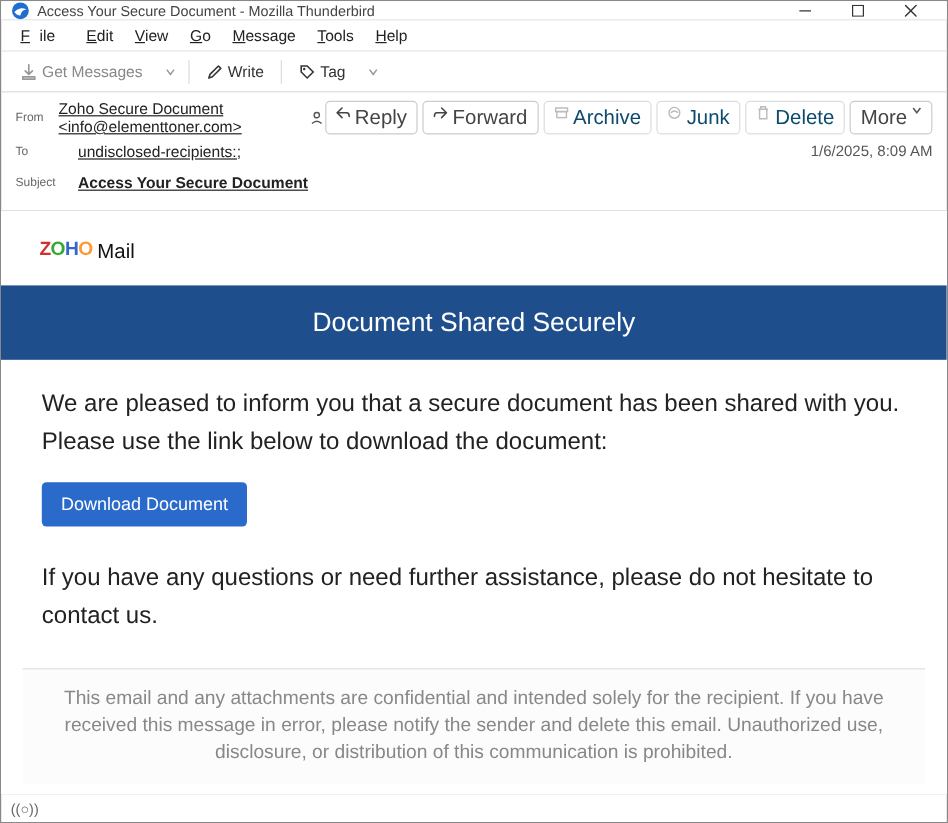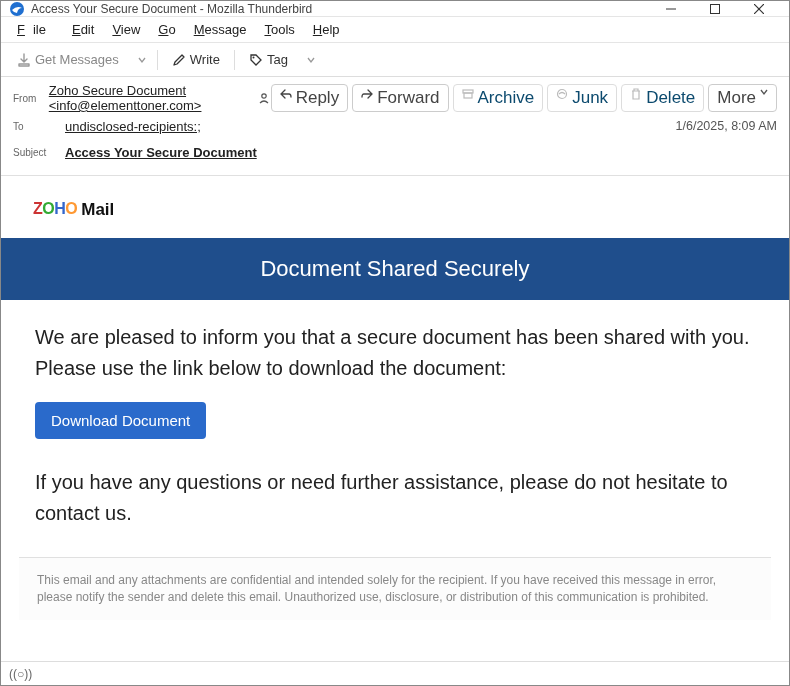--- a/index.html
+++ b/index.html
@@ -38,25 +38,25 @@
 
 
 .mailbody { flex: 1; overflow-y: auto; background: #fff; }
 .bodyinner { padding: 18px 24px 10px 24px; }
 .zoho { display: flex; align-items: flex-start; gap: 4px; margin: 6px 8px 18px 8px; }
 .zoho-logo { font-weight: 700; font-size: 16px; letter-spacing: -0.5px; }
 .zoho-z { color: #c33; }
 .zoho-o1 { color: #3a3; }
 .zoho-h { color: #36c; }
 .zoho-o2 { color: #f93; }
-.zoho-mail { font-weight: 700; font-size: 17px; color: #111; }
+.zoho-mail { font-weight: 400; font-size: 17px; color: #111; }
 .banner { background: #1f4e8c; color: #fff; text-align: center; padding: 18px 12px; font-size: 22px; font-weight: 400; margin: 0 -24px; }
 .para { font-size: 20px; color: #222; line-height: 1.55; margin: 22px 10px 0 10px; }
 .dlbtn { display: inline-block; background: #2a6acb; color: #fff; padding: 10px 16px; border-radius: 4px; font-size: 15px; margin: 18px 10px 6px 10px; }
-.disclaimer { margin: 28px -6px 0 -6px; padding: 14px 18px; border-top: 1px solid #e0e0e0; background: #fcfcfc; color: #888; font-size: 12px; line-height: 1.4; }
+.disclaimer { margin: 28px -6px 0 -6px; padding: 14px 18px; border-top: 1px solid #e0e0e0; background: #fcfcfc; color: #888; font-size: 16px; text-align: center; line-height: 1.4; }
 
 
 .statusbar { height: 24px; border-top: 1px solid #ddd; display: flex; align-items: center; padding: 0 8px; color: #666; font-size: 12px; }
 
 svg { display: block; }
 </style>
 </head>
 <body>
 
 <div class="window">

